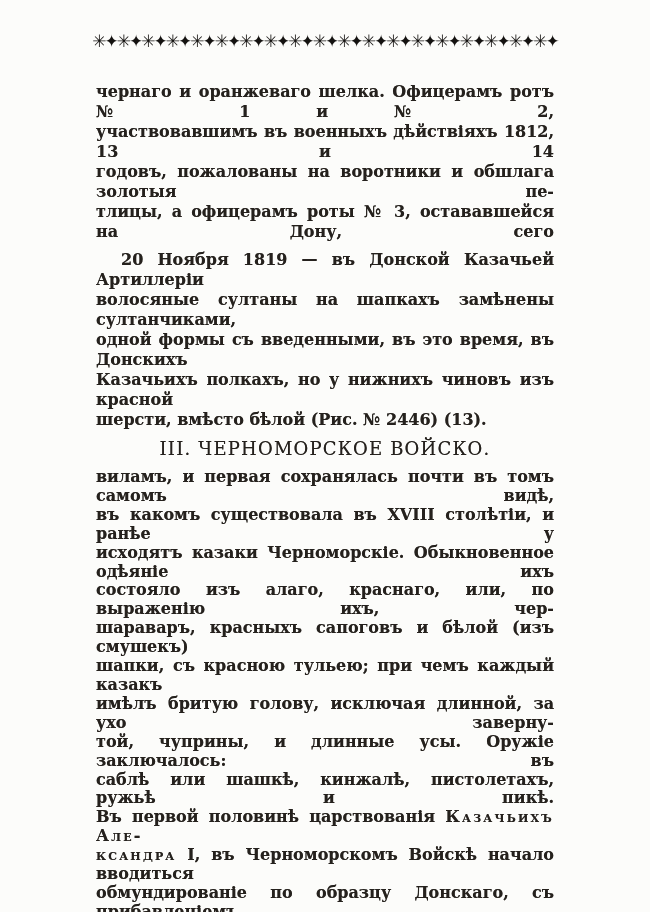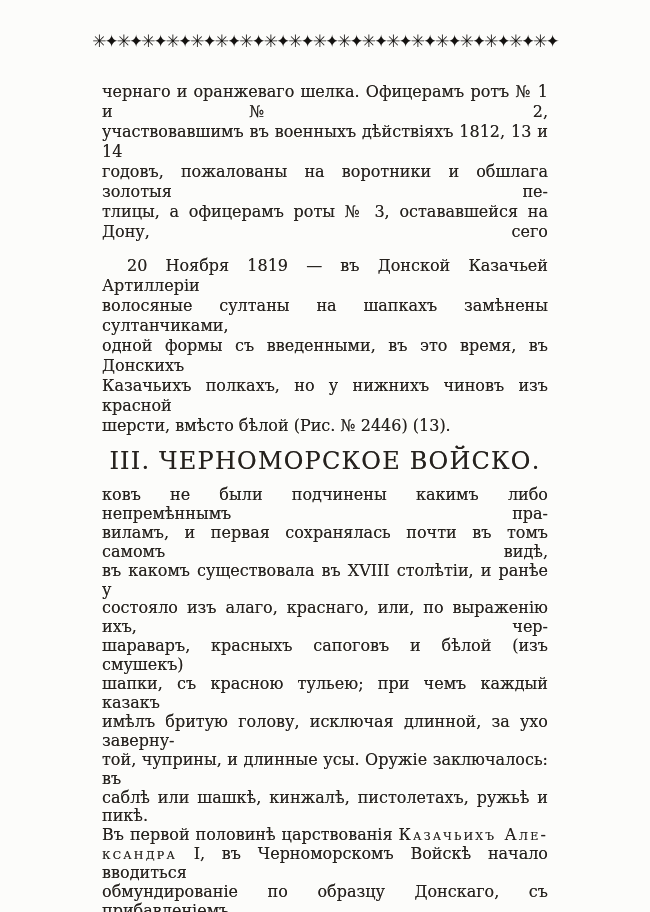--- a/index.html
+++ b/index.html
@@ -27,39 +27,39 @@
     font-family:"DejaVu Sans",sans-serif;
     font-size:17px;
     letter-spacing:-2px;
     color:#141210;
   }
   .textblock{
     width:474px;
     margin:0 auto;
     font-size:16px;
   }
-  .para{margin:14px;}
+  .para{margin:8px;font-weight:bold;}
   .para1{margin-top:29px;}
   .para1 .line,.para2 .line{line-height:20px;}
   .para3 .line{line-height:18.9px;}
   .line{
     text-align:justify;
     text-align-last:justify;
     white-space:normal;
     text-shadow:0 0 .4px rgba(30,25,20,.55);
   }
   .line.flush{text-align-last:left;}
   .line.indent{text-indent:25px;}
   .sc{
     font-variant:small-caps;
     letter-spacing:2.2px;
   }
   .heading{
     text-align:center;
-    font-size:24px;
+    font-size:18px;
     letter-spacing:1.2px;
     line-height:22px;
     margin:8px 0 7px 0;
     text-shadow:0 0 .4px rgba(30,25,20,.55);
   }
 </style>
 </head>
 <body>
 
 <div class="page">
@@ -79,23 +79,23 @@
         <div class="line indent">20 Ноября 1819 — въ Донской Казачьей Артиллеріи</div>
         <div class="line">волосяные султаны на шапкахъ замѣнены султанчиками,</div>
         <div class="line">одной формы съ введенными, въ это время, въ Донскихъ</div>
         <div class="line">Казачьихъ полкахъ, но у нижнихъ чиновъ изъ красной</div>
         <div class="line flush">шерсти, вмѣсто бѣлой (Рис. № 2446) (13).</div>
       </div>
 
     <div class="heading">III. ЧЕРНОМОРСКОЕ ВОЙСКО.</div>
 
     <div class="para para3">
-        <div class="line">ковъ не были подчинены какимъ либо непремѣннымъ пра-</div>
         <div class="line">виламъ, и первая сохранялась почти въ томъ самомъ видѣ,</div>
         <div class="line">въ какомъ существовала въ XVIII столѣтіи, и ранѣе у</div>
+        <div class="line">исходятъ казаки Черноморскіе. Обыкновенное одѣяніе ихъ</div>
         <div class="line">состояло изъ алаго, краснаго, или, по выраженію ихъ, чер-</div>
         <div class="line">шараваръ, красныхъ сапоговъ и бѣлой (изъ смушекъ)</div>
         <div class="line">шапки, съ красною тульею; при чемъ каждый казакъ</div>
         <div class="line">имѣлъ бритую голову, исключая длинной, за ухо заверну-</div>
         <div class="line">той, чуприны, и длинные усы. Оружіе заключалось: въ</div>
         <div class="line">саблѣ или шашкѣ, кинжалѣ, пистолетахъ, ружьѣ и пикѣ.</div>
         <div class="line"><span>Въ первой половинѣ царствованія </span><span class="sc">Казачьихъ Але-</span></div>
         <div class="line"><span class="sc">ксандра</span><span> I, въ Черноморскомъ Войскѣ начало вводиться</span></div>
         <div class="line">обмундированіе по образцу Донскаго, съ прибавленіемъ</div>
         <div class="line">только, на спинѣ, двухъ рукавовъ, и безъ выкладки на</div>

